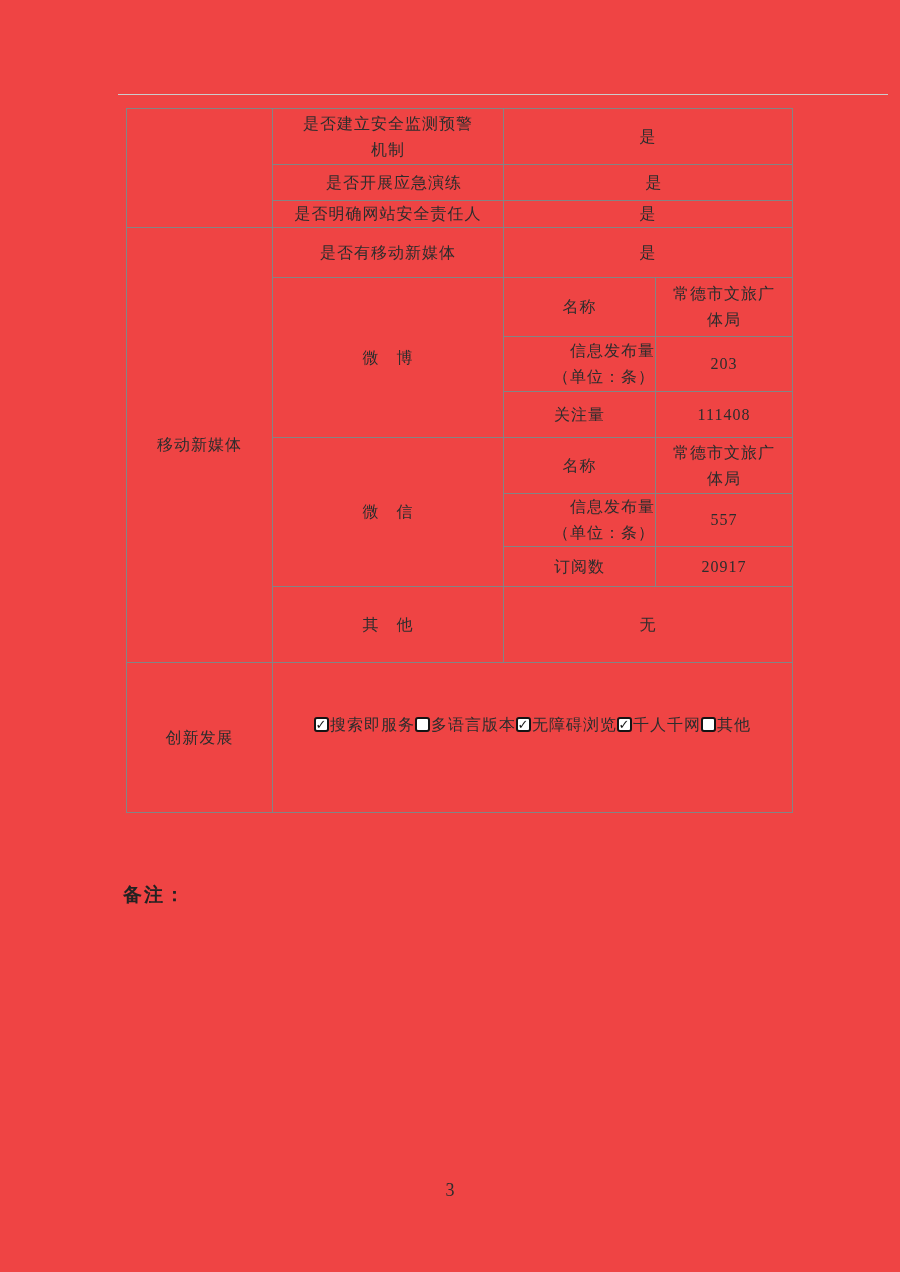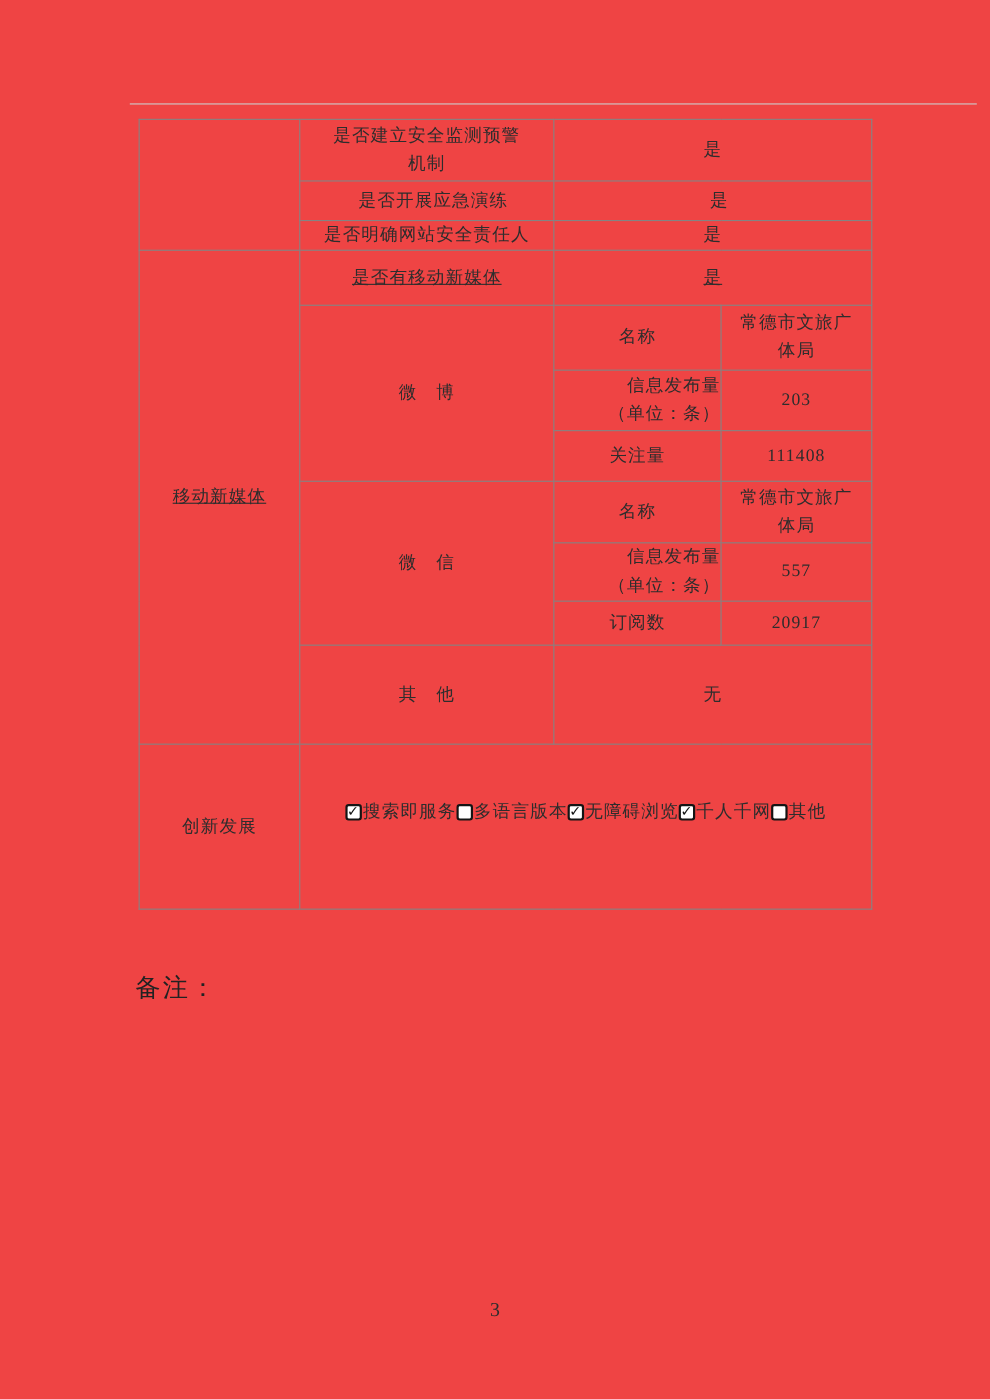--- a/index.html
+++ b/index.html
@@ -22,28 +22,28 @@
   }
   table.report-table td {
     border: 1px solid #848484;
     text-align: center; vertical-align: middle;
     font-size: 16px; letter-spacing: 1px; line-height: 26px;
     overflow: hidden;
   }
   tr.r1  td { height: 56px; }
   tr.r2  td { height: 36px; padding-left: 12px; }
   tr.r3  td { height: 26px; }
-  tr.r4  td { height: 50px; text-decoration: underline; }
+  tr.r4  td { height: 50px; }
   tr.r5  td { height: 59px; }
   tr.r6  td { height: 55px; }
   tr.r7  td { height: 46px; }
   tr.r8  td { height: 56px; }
   tr.r9  td { height: 53px; }
   tr.r10 td { height: 40px; }
-  tr.r11 td { height: 90px; }
+  tr.r11 td { height: 76px; }
   tr.r12 td { height: 150px; }
 
   .wrap-label { display: inline-block; max-width: 178px; line-height: 26px; }
   .wrap-name  { display: inline-block; max-width: 106px; line-height: 26px; }
   .lbl-line   { display: block; line-height: 26px; text-align: right; }
   .num { font-size: 17px; letter-spacing: 0.5px; }
 
   .innov-cell { padding-bottom: 26px; }
   .options {
     display: flex; justify-content: center; align-items: center;
@@ -58,21 +58,21 @@
   }
   .checkbox.checked::after {
     content: "\2713";
     font-family: "DejaVu Sans", sans-serif;
     font-size: 13px; font-weight: bold; color: #141414; line-height: 1;
   }
   .opt-label { font-size: 16px; letter-spacing: 1px; }
 
   .remarks {
     position: absolute; left: 123px; top: 882px;
-    font-weight: normal; font-size: 23px; letter-spacing: 2px; color: #222222; text-align: right;
+    font-weight: bold; font-size: 19px; letter-spacing: 2px; color: #222222; text-align: right;
   }
   .page-number {
     position: absolute; left: 0; top: 1180px; width: 900px;
     text-align: center; font-size: 18px; color: #2d2d2d;
   }
 </style>
 </head>
 <body>
 
 <div class="page">

